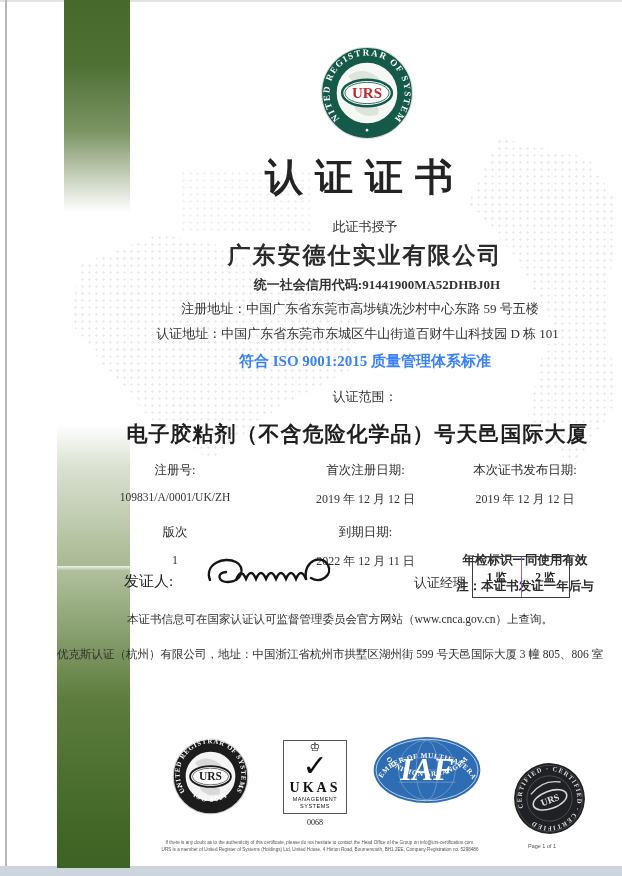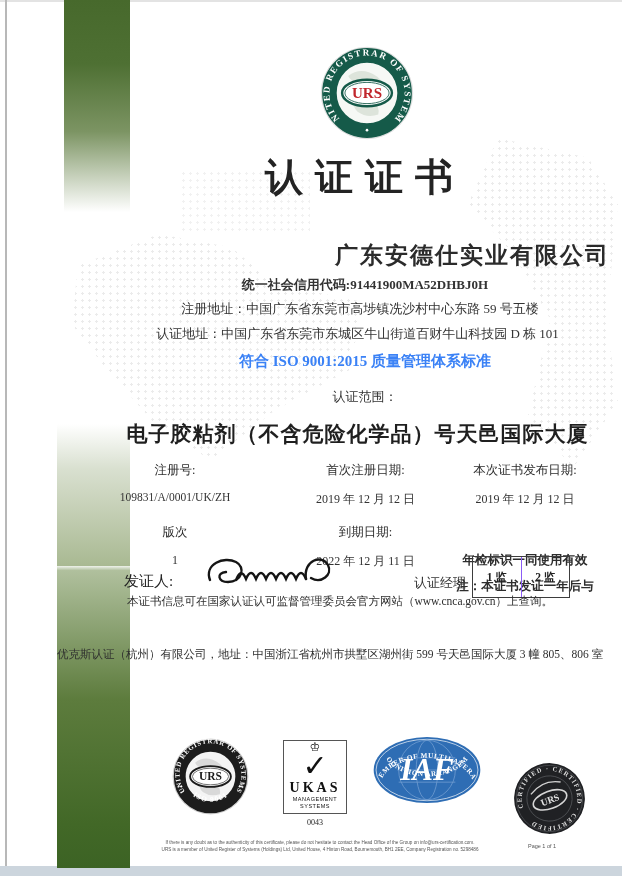--- a/index.html
+++ b/index.html
@@ -22,22 +22,22 @@
   
   .dots{background-image:radial-gradient(circle,#e7e7e7 1.2px,rgba(255,255,255,0) 1.4px);
         background-size:7px 7px;opacity:.85;}
   .dots-a{left:72px;top:234px;width:290px;height:226px;clip-path:polygon(2% 14%,30% 0,55% 6%,70% 22%,100% 30%,96% 60%,70% 78%,48% 100%,30% 86%,12% 60%,0 40%);}
   .dots-b{left:468px;top:138px;width:150px;height:330px;clip-path:polygon(20% 0,80% 6%,100% 20%,92% 55%,100% 80%,70% 100%,40% 84%,55% 55%,30% 35%,0 20%);}
   .dots-c{left:180px;top:170px;width:130px;height:62px;opacity:.6;}
 
   
   .doc-title{left:120px;top:152px;width:490px;font-size:38px;font-weight:600;letter-spacing:12px;color:#232323;}
   .awarded{left:120px;top:218px;width:490px;font-size:13px;color:#333;}
-  .company{left:120px;top:240px;width:490px;font-size:23px;font-weight:600;letter-spacing:2px;color:#2b2b2b;text-align:right;}
-  .credit{left:120px;top:276px;width:490px;font-size:13px;font-weight:bold;color:#333;}
+  .company{left:120px;top:240px;width:490px;font-size:23px;font-weight:600;letter-spacing:2px;color:#2b2b2b;}
+  .credit{left:132px;top:276px;width:490px;font-size:13px;font-weight:bold;color:#333;}
   .addr1{left:110px;top:300px;width:500px;font-size:13px;color:#333;}
   .addr2{left:100px;top:325px;width:515px;font-size:13px;color:#333;}
   .standard{left:120px;top:352px;width:490px;font-size:15px;font-weight:bold;color:#3b82f6;}
   .scope-label{left:120px;top:388px;width:490px;font-size:13px;color:#333;}
   .scope-text{left:105px;top:420px;width:505px;font-size:21px;font-weight:bold;letter-spacing:1px;color:#1f1f1f;}
 
   
   .d-label{font-size:12.5px;font-weight:normal;color:#2d2d2d;}
   .d-val{font-size:12px;color:#333;}
   .col1{left:105px;width:140px;}
@@ -46,21 +46,21 @@
   .note{font-size:12.5px;font-weight:bold;color:#2d2d2d;line-height:22px;}
 
   
   .issuer{left:124px;top:572px;font-size:15px;color:#222;}
   .role{left:414px;top:574px;font-size:13px;color:#333;}
   .stamp-box{left:472px;top:556px;width:96px;height:40px;border:1px solid #3d3d3d;display:flex;}
   .stamp-cell{flex:1;display:flex;align-items:center;justify-content:center;font-size:11.5px;font-weight:bold;color:#222;}
   .stamp-cell + .stamp-cell{border-left:1px solid #8b5cf6;}
 
   
-  .f1{left:60px;top:594px;width:560px;font-size:11.5px;color:#2e2e2e;}
+  .f1{left:60px;top:612px;width:560px;font-size:11.5px;color:#2e2e2e;}
   .f2{left:40px;top:647px;width:580px;font-size:11.5px;color:#2e2e2e;}
 
   
   .ukas{left:283px;top:740px;width:64px;text-align:center;}
   .ukas-box{border:1px solid #555;padding:1px 2px 3px 2px;background:#fff;}
   .ukas-crown{font-size:12px;line-height:11px;color:#111;}
   .ukas-check{font-size:30px;line-height:26px;font-weight:bold;color:#111;font-family:"DejaVu Sans",sans-serif;}
   .ukas-name{font-size:14px;letter-spacing:3px;font-weight:600;color:#111;margin-top:1px;}
   .ukas-sub{font-size:5.5px;letter-spacing:.5px;color:#111;line-height:7px;font-family:"Liberation Sans",sans-serif;}
   .ukas-num{font-size:8px;color:#222;margin-top:4px;}
@@ -102,20 +102,21 @@
         <textPath href="#topArc" startOffset="50%" text-anchor="middle">UNITED REGISTRAR OF SYSTEMS</textPath>
       </text>
       <circle cx="50" cy="89.5" r="1.4" fill="#ffffff"></circle>
       <ellipse cx="50" cy="50" rx="26.5" ry="14" fill="#ffffff" stroke="#155a49" stroke-width="2.6"></ellipse>
       <ellipse cx="50" cy="50" rx="23.5" ry="11.3" fill="none" stroke="#155a49" stroke-width="0.9"></ellipse>
       <text x="50" y="55.5" text-anchor="middle" font-size="16" font-weight="bold" fill="#c1272d">URS</text>
     </svg>
   </div>
 
   <div class="abs ctr doc-title">认证证书</div>
+  <div class="abs ctr awarded">此证书授予</div>
   <div class="abs ctr company">广东安德仕实业有限公司</div>
   <div class="abs ctr credit">统一社会信用代码:91441900MA52DHBJ0H</div>
   <div class="abs ctr addr1">注册地址：中国广东省东莞市高埗镇冼沙村中心东路 59 号五楼</div>
   <div class="abs ctr addr2">认证地址：中国广东省东莞市东城区牛山街道百财牛山科技园 D 栋 101</div>
   <div class="abs ctr standard">符合 ISO 9001:2015 质量管理体系标准</div>
   <div class="abs ctr scope-label">认证范围：</div>
   <div class="abs ctr scope-text">电子胶粘剂（不含危险化学品）号天邑国际大厦</div>
 
   <div class="abs ctr col1 d-label" style="top:462px;">注册号:</div>
   <div class="abs ctr col1 d-val" style="top:491px;font-size:11.5px;">109831/A/0001/UK/ZH</div>
@@ -177,21 +178,21 @@
   </div>
 
   <div class="abs ukas">
     <div class="ukas-box">
       <div class="ukas-crown">♔</div>
       <div class="ukas-check">✓</div>
       <div class="ukas-name">UKAS</div>
       <div class="ukas-sub">MANAGEMENT</div>
       <div class="ukas-sub">SYSTEMS</div>
     </div>
-    <div class="ukas-num">0043</div>
+    <div class="ukas-num">0068</div>
   </div>
 
   <div class="abs" style="left:373px;top:736px;width:108px;height:68px;">
     <svg width="108" height="68" viewBox="0 0 160 100">
       <ellipse cx="80" cy="50" rx="79" ry="49" fill="#2e6db4"></ellipse>
       <ellipse cx="80" cy="50" rx="75.5" ry="45.5" fill="none" stroke="#ffffff" stroke-width="1"></ellipse>
       <g stroke="#6f9cd0" stroke-width="1.2" fill="none">
         <ellipse cx="80" cy="50" rx="42" ry="44"></ellipse>
         <ellipse cx="80" cy="50" rx="16" ry="44"></ellipse>
         <path d="M 38,32 H 122 M 36,50 H 124 M 38,68 H 122"></path>

